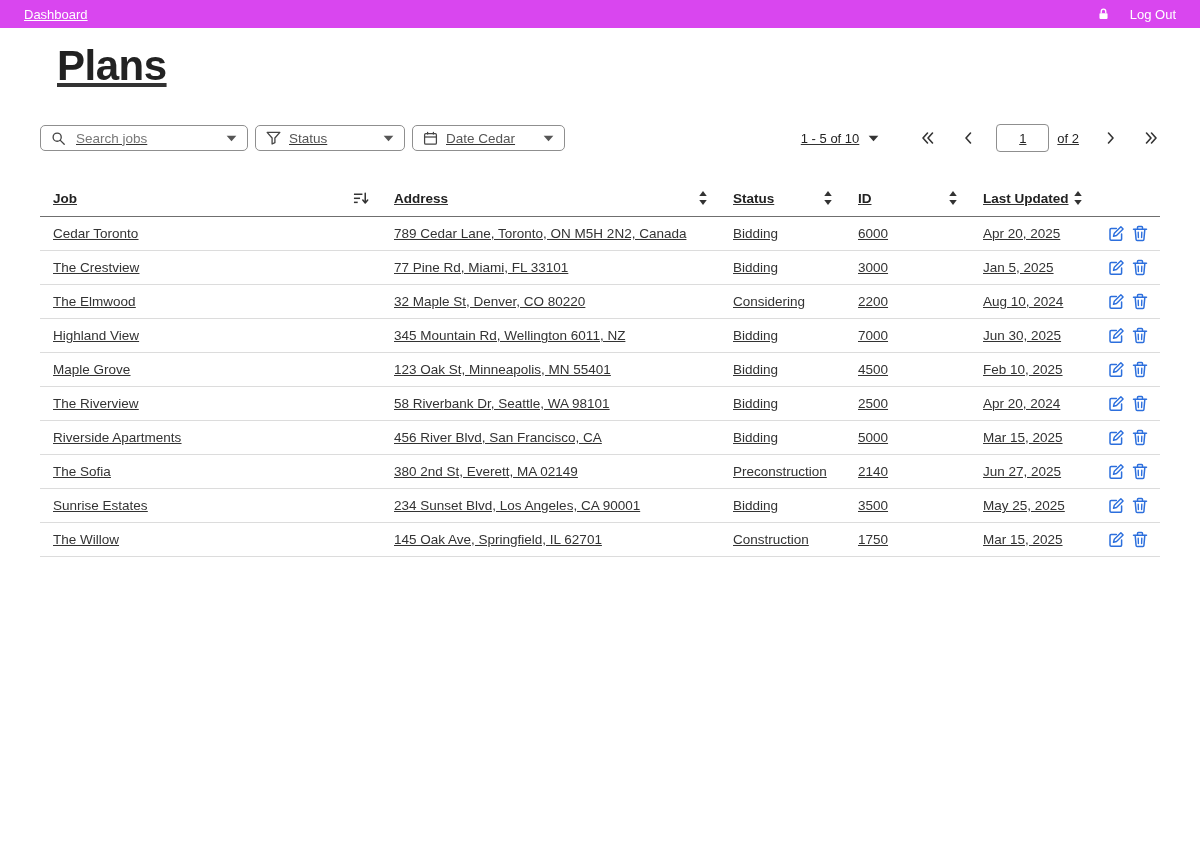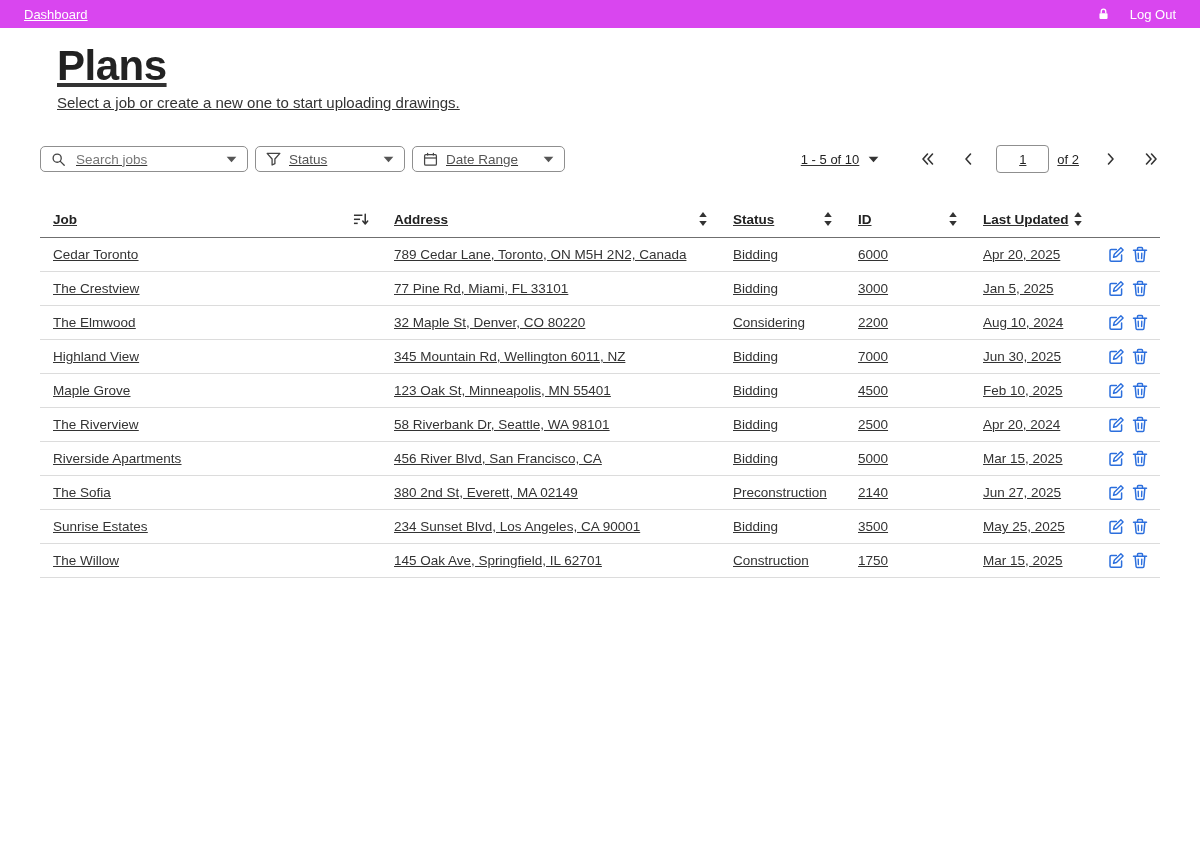--- a/index.html
+++ b/index.html
@@ -89,21 +89,20 @@
         <rect x="3" y="7" width="10" height="7" rx="1" fill="#fff"></rect>
       </svg>
     </span>
     <span>Log Out</span>
   </span>
 </div>
 
 <div class="page">
 
   <h1 class="page-title">Plans</h1>
-  <div class="page-subtitle">Select a job or create a new one to start uploading drawings.</div>
 
   <div class="controls">
 
     <div class="dropdown dd-search">
       <span style="display:flex;">
         <svg width="15" height="15" viewBox="0 0 17 17">
           <circle cx="7" cy="7" r="4.6" fill="none" stroke="#444" stroke-width="1.5"></circle>
           <line x1="10.6" y1="10.6" x2="15" y2="15" stroke="#444" stroke-width="1.5" stroke-linecap="round"></line>
         </svg>
       </span>
@@ -131,21 +130,21 @@
 
     <div class="dropdown dd-date">
       <span style="display:flex;">
         <svg width="15" height="15" viewBox="0 0 17 17">
           <rect x="1.8" y="3" width="13.4" height="12" rx="1.4" fill="none" stroke="#444" stroke-width="1.4"></rect>
           <line x1="1.8" y1="6.8" x2="15.2" y2="6.8" stroke="#444" stroke-width="1.4"></line>
           <line x1="5.2" y1="1" x2="5.2" y2="4" stroke="#444" stroke-width="1.4"></line>
           <line x1="11.8" y1="1" x2="11.8" y2="4" stroke="#444" stroke-width="1.4"></line>
         </svg>
       </span>
-      <span class="dd-label">Date Range</span>
+      <span class="dd-label">Date Cedar</span>
       <span style="display:flex;">
         <svg width="11" height="7" viewBox="0 0 12 8">
             <path d="M0.5 0.8 H11.5 L6 7 Z" fill="#555"></path>
           </svg>
       </span>
     </div>
 
     <div class="pager">
       <span class="range">
         <span>1 - 5 of 10</span>

